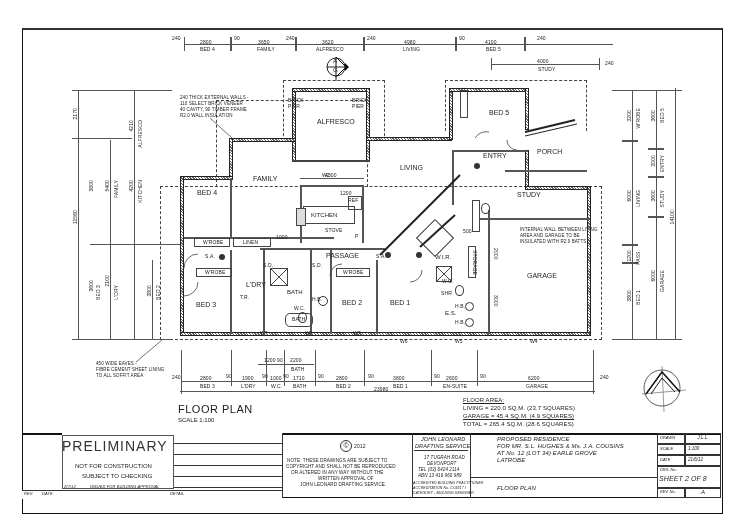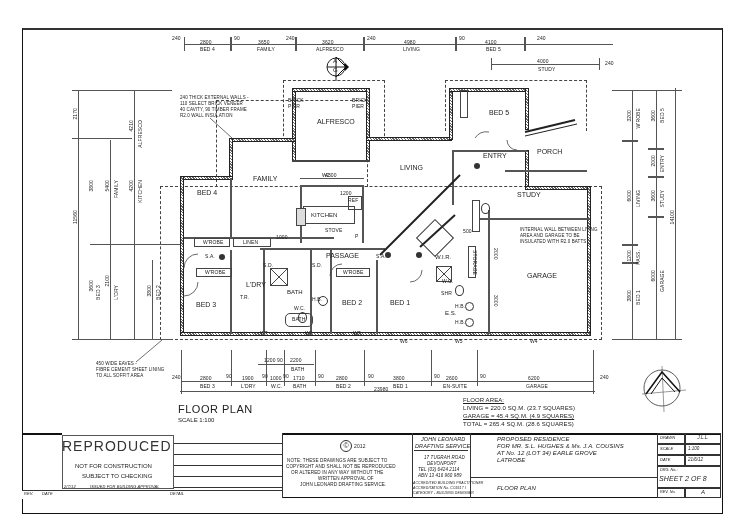--- a/index.html
+++ b/index.html
@@ -362,21 +362,21 @@
   <div class="t" style="left:463px;top:413px;font-size:6px;text-decoration:underline;">GARAGE =   45.4 SQ.M.  (4.9 SQUARES)</div>
   <div class="t" style="left:463px;top:421px;font-size:6px;">TOTAL =   265.4 SQ.M. (28.6 SQUARES)</div>
 </div>
 
 <div class="tb" style="left:22px;top:433px;width:699px;height:65px;border-top:2px solid #111;"></div>
 
 <div>
   <div class="abs" style="left:22px;top:433px;width:40px;height:65px;border-right:1px solid #333;"></div>
   <div class="abs" style="left:62px;top:433px;width:220px;height:65px;border-right:1px solid #333;background:repeating-linear-gradient(#fff 0 10px,#333 10px 11px);"></div>
   <div class="abs" style="left:62px;top:435px;width:110px;height:52px;border:1px solid #555;background:#fff;"></div>
-  <div class="abs" style="left:62px;top:438px;font-size:14px;letter-spacing:1px;font-weight:300;color:#333;">REPRODUCED</div>
+  <div class="abs" style="left:62px;top:438px;font-size:14px;letter-spacing:1px;font-weight:300;color:#333;">PRELIMINARY</div>
   <div class="abs" style="left:75px;top:463px;font-size:6px;">NOT FOR CONSTRUCTION</div>
   <div class="abs" style="left:82px;top:473px;font-size:6px;">SUBJECT TO CHECKING</div>
   <div class="t it" style="left:64px;top:484px;font-size:4px;">2/7/12</div>
   <div class="t it" style="left:90px;top:484px;font-size:4px;">ISSUED FOR BUILDING APPROVAL</div>
   <div class="abs" style="left:22px;top:490px;width:260px;height:8px;border-top:1px solid #333;background:#fff;"></div>
   <div class="t it" style="left:24px;top:491px;font-size:4px;">REV.</div>
   <div class="t it" style="left:42px;top:491px;font-size:4px;">DATE</div>
   <div class="t it" style="left:170px;top:491px;font-size:4px;">DETAIL</div>
 </div>
 

